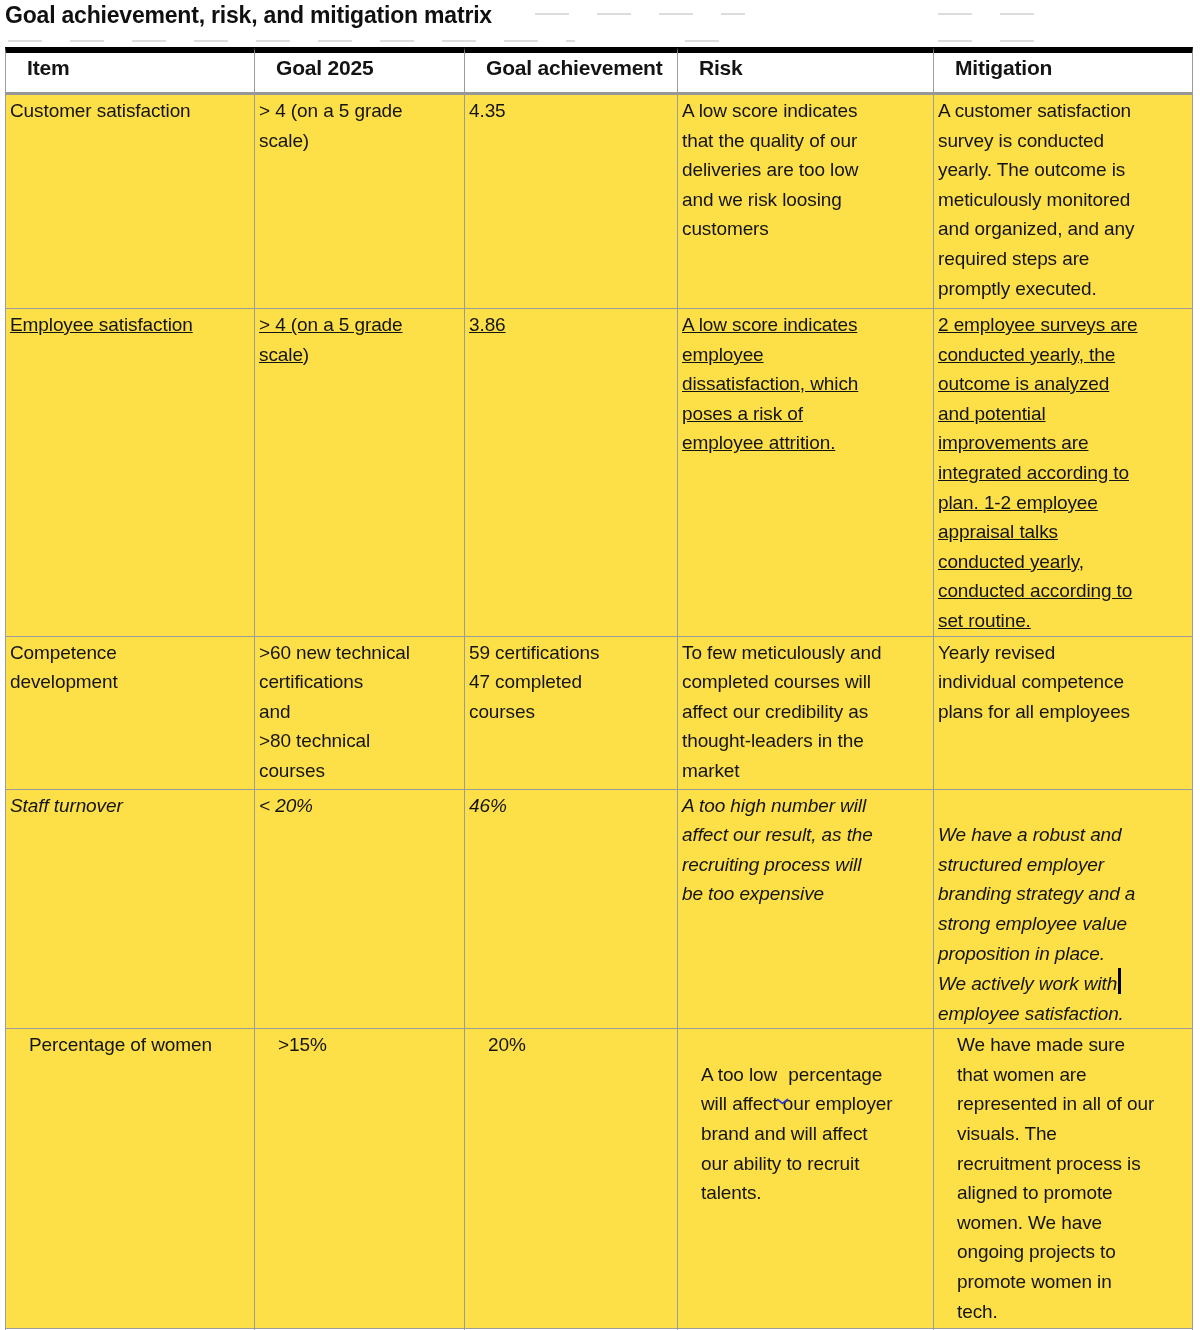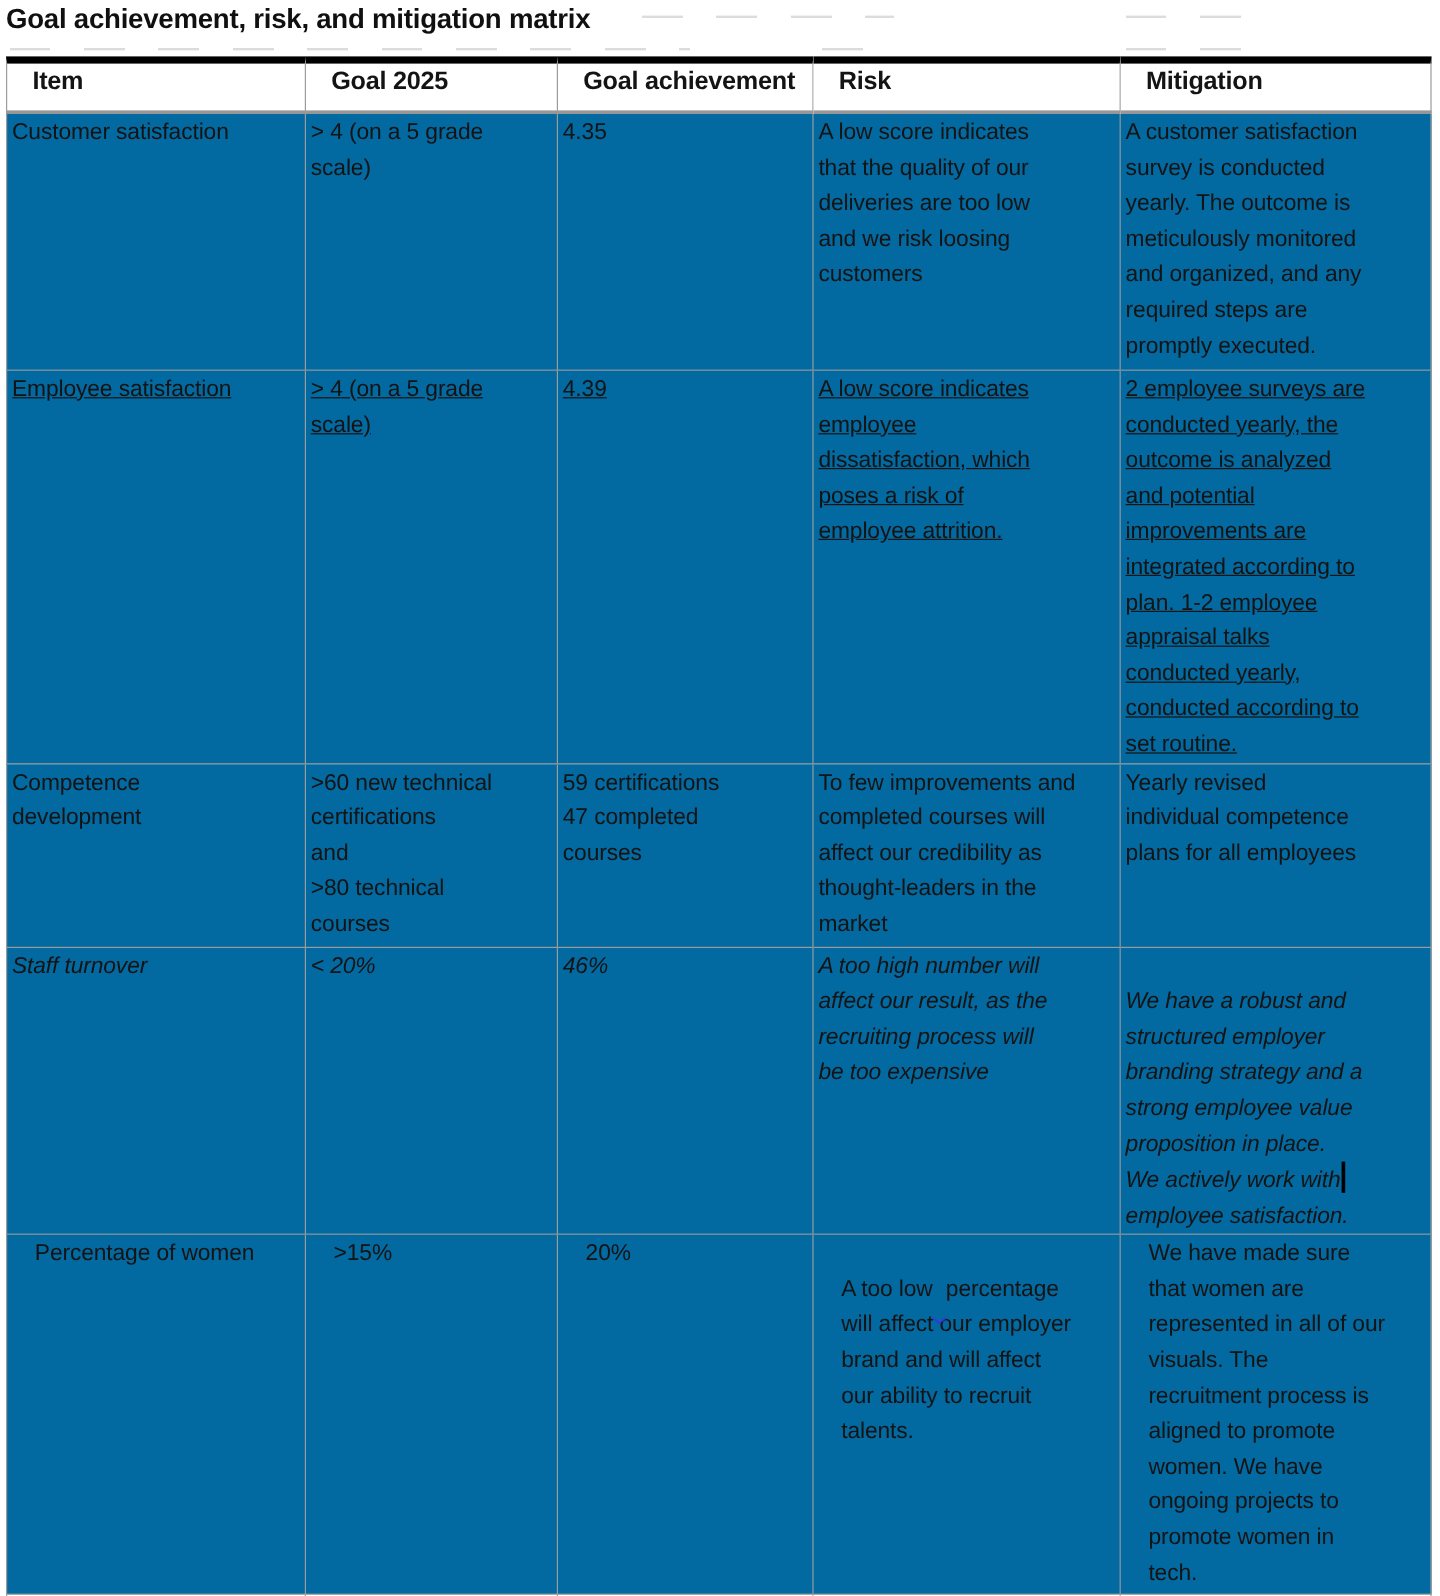--- a/index.html
+++ b/index.html
@@ -45,21 +45,21 @@
 
   .matrix th {
     background: #ffffff;
     border-top: 6px solid #000000;
     border-bottom: 3px solid #979797;
     font-size: 21px; font-weight: 700;
     height: 36px; padding: 3px 2px 0 21px;
     letter-spacing: -0.2px;
   }
   .matrix td {
-    background: #0369a1;
+    background: #fde047;
     border-bottom: 1px solid #9b9b9b;
     font-size: 19px; line-height: 29.6px;
     padding: 1px 1px 0 4px;
     white-space: pre-line;
     letter-spacing: -0.1px;
   }
   tr.r1 td { height: 212px; }
   tr.r2 td { height: 324px; text-decoration: underline; }
   tr.r3 td { height: 151px; }
   tr.r4 td { height: 207px; font-style: italic; }
@@ -126,21 +126,21 @@
 yearly. The outcome is
 meticulously monitored
 and organized, and any
 required steps are
 promptly executed.</td>
       </tr>
       <tr class="r2">
         <td>Employee satisfaction</td>
         <td>&gt; 4 (on a 5 grade
 scale)</td>
-        <td>4.39</td>
+        <td>3.86</td>
         <td>A low score indicates
 employee
 dissatisfaction, which
 poses a risk of
 employee attrition.</td>
         <td>2 employee surveys are
 conducted yearly, the
 outcome is analyzed
 and potential
 improvements are
@@ -155,21 +155,21 @@
         <td>Competence
 development</td>
         <td>&gt;60 new technical
 certifications
 and
 &gt;80 technical
 courses</td>
         <td>59 certifications
 47 completed
 courses</td>
-        <td>To few improvements and
+        <td>To few meticulously and
 completed courses will
 affect our credibility as
 thought-leaders in the
 market</td>
         <td>Yearly revised
 individual competence
 plans for all employees</td>
       </tr>
       <tr class="r4">
         <td>Staff turnover</td>

